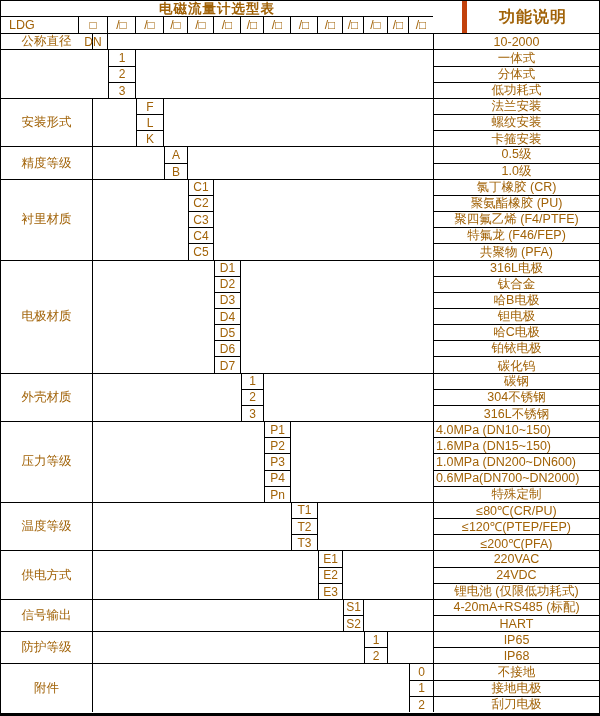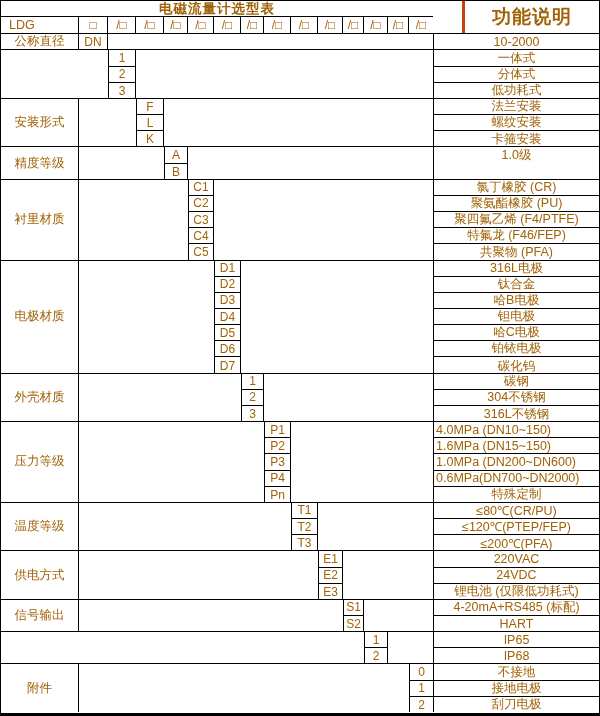--- a/index.html
+++ b/index.html
@@ -34,27 +34,27 @@
     display:flex;align-items:center;justify-content:center;font-size:12px;
   }
   .seg-cells{display:flex;flex:1;}
   .seg-cell{
     box-sizing:border-box;border-right:1px solid #000;
     display:flex;align-items:center;justify-content:center;font-size:12px;
   }
   .seg-cell:last-child{border-right:none;}
   .desc-head{
     position:absolute;left:432px;right:0;top:0;bottom:0;box-sizing:border-box;
-    border-left:3px solid #c2410c;
-    display:flex;align-items:center;justify-content:center;
-    font-weight:bold;font-size:19px;letter-spacing:1px;margin-left:29px;
+    border-left:5px solid #c2410c;
+    display:flex;align-items:center;justify-content:center;
+    font-weight:bold;font-size:16px;letter-spacing:1px;margin-left:29px;
   }
   
   .cat{
-    position:absolute;left:0;top:0;bottom:0;width:78px;box-sizing:border-box;
+    position:absolute;left:0;top:0;bottom:0;width:92px;box-sizing:border-box;
     border-right:1px solid #000;
     display:flex;align-items:center;justify-content:center;
     font-size:12.5px;text-align:center;
   }
   .codecol{
     position:absolute;top:0;bottom:0;box-sizing:border-box;
     border-left:1px solid #000;border-right:1px solid #000;
   }
   .code-row{
     box-sizing:border-box;border-bottom:1px solid #000;
@@ -138,20 +138,21 @@
         <div class="desc-row" style="height: 16.16px;">卡箍安装</div>
       </div>
     </div>
   <div class="band" style="height: 32.32px;">
       <div class="cat">精度等级</div>
       <div class="codecol" style="left: 163px; width: 24px;">
         <div class="code-row" style="height: 16.16px;">A</div>
         <div class="code-row" style="height: 16.16px;">B</div>
       </div>
       <div class="desccol">
+        <div class="desc-row" style="height: 16.16px;">0.5级</div>
         <div class="desc-row" style="height: 16.16px;">1.0级</div>
       </div>
     </div>
   <div class="band" style="height: 80.8px;">
       <div class="cat">衬里材质</div>
       <div class="codecol" style="left: 187px; width: 26px;">
         <div class="code-row" style="height: 16.16px;">C1</div>
         <div class="code-row" style="height: 16.16px;">C2</div>
         <div class="code-row" style="height: 16.16px;">C3</div>
         <div class="code-row" style="height: 16.16px;">C4</div>
@@ -247,20 +248,21 @@
       <div class="codecol" style="left: 342px; width: 21px;">
         <div class="code-row" style="height: 16.16px;">S1</div>
         <div class="code-row" style="height: 16.16px;">S2</div>
       </div>
       <div class="desccol">
         <div class="desc-row" style="height: 16.16px;">4-20mA+RS485 (标配)</div>
         <div class="desc-row" style="height: 16.16px;">HART</div>
       </div>
     </div>
   <div class="band" style="height: 32.32px;">
+      <div class="cat">防护等级</div>
       <div class="codecol" style="left: 363px; width: 24px;">
         <div class="code-row" style="height: 16.16px;">1</div>
         <div class="code-row" style="height: 16.16px;">2</div>
       </div>
       <div class="desccol">
         <div class="desc-row" style="height: 16.16px;">IP65</div>
         <div class="desc-row" style="height: 16.16px;">IP68</div>
       </div>
     </div>
   <div class="band" style="height: 48.48px;">

